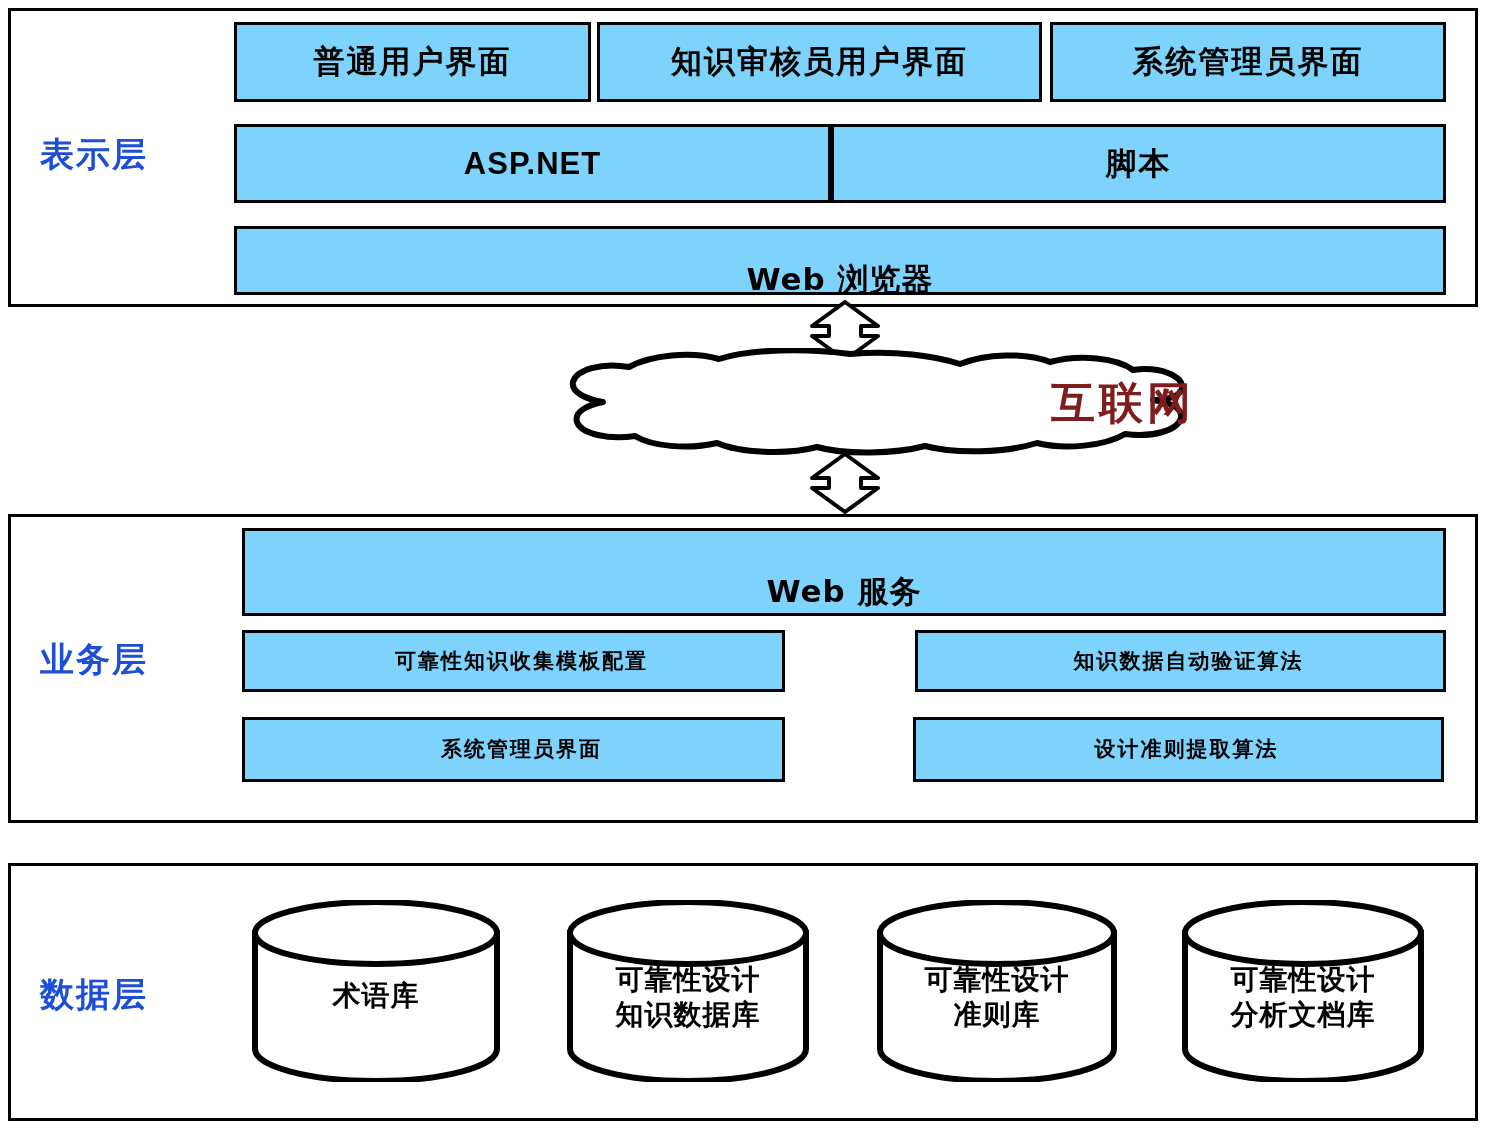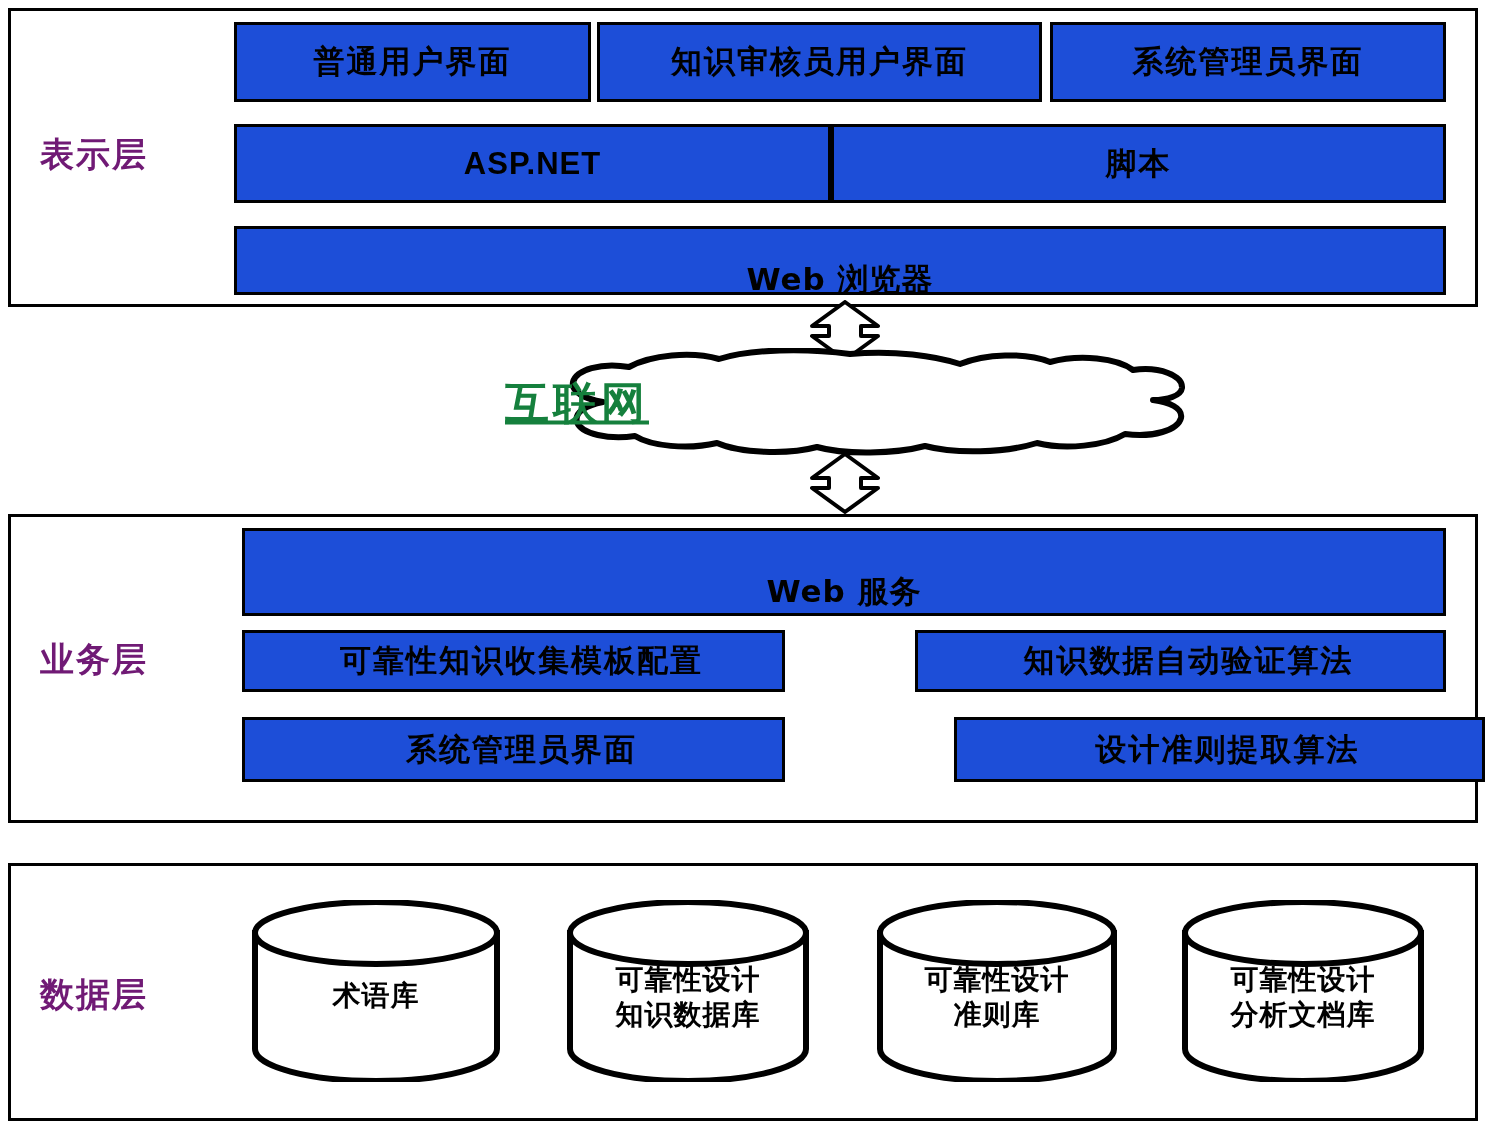--- a/index.html
+++ b/index.html
@@ -16,75 +16,74 @@
     height: 1131px;
     background: #ffffff;
     overflow: hidden;
   }
 
   
   .box {
     position: absolute;
     box-sizing: border-box;
     border: 3px solid #000;
-    background: #1d4ed8;
+    background: #7dd3fc;
     display: flex;
     align-items: center;
     justify-content: center;
     text-align: center;
     color: #000;
     line-height: 1.15;
   }
   .layer-frame {
     position: absolute;
     box-sizing: border-box;
     border: 3px solid #000;
     background: #fff;
   }
   .layer-label {
     position: absolute;
     font-size: 34px;
     font-weight: 700;
     letter-spacing: 2px;
-    color: #701a75;
+    color: #1d4ed8;
     white-space: nowrap;
   }
   .cjk {
     font-family: "DejaVu Sans", "Liberation Sans", sans-serif;
     font-weight: 700;
   }
 
   .t-ui      { font-size: 31px; letter-spacing: 2px; }
   .t-aspnet  { font-size: 31px; letter-spacing: 1px; font-family: Liberation Sans, sans-serif; font-weight: 700; }
   .t-script  { font-size: 31px; letter-spacing: 2px; }
   .t-browser { font-size: 31px; letter-spacing: 1px; }
   .t-webserv { font-size: 31px; letter-spacing: 1px; }
-  .t-biz     { font-size: 31px; letter-spacing: 2px; padding-left: 16px; }
+  .t-biz     { font-size: 21px; letter-spacing: 2px; padding-left: 16px; }
 
   .mixed { font-family: "Liberation Serif","DejaVu Serif",serif; font-weight: 700; }
   .mixed .han { font-family: "DejaVu Sans","Liberation Sans",sans-serif; font-weight: 700; margin-top: 39px; }
 
   
   .arrow-wrap { position: absolute; }
 
   
   #cloud-group { position: absolute; }
   .cloud-label {
     position: absolute;
     left: 0; right: 0;
     top: 50%;
     transform: translateY(-50%);
-    text-align: left;
+    text-align: right;
     font-size: 44px;
     letter-spacing: 4px;
     font-family: "DejaVu Sans","Liberation Sans",sans-serif;
     font-weight: 700;
-    color: #15803d;
+    color: #7f1d1d;
     pointer-events: none;
-    text-decoration: underline;
   }
 
   
   .cyl { position: absolute; }
   .cyl-label {
     position: absolute;
     left: 0; right: 0;
     text-align: center;
     font-size: 28px;
     line-height: 1.25;
@@ -179,21 +178,21 @@
   </div>
 
   <div class="box cjk t-biz" style="left:242px; top:717px; width:543px; height:65px;">
     <span>系统管理员界面</span>
   </div>
 
   <div class="box cjk t-biz" style="left:915px; top:630px; width:531px; height:62px;">
     <span>知识数据自动验证算法</span>
   </div>
 
-  <div class="box cjk t-biz" style="left:954px; top:717px; width:531px; height:65px;">
+  <div class="box cjk t-biz" style="left:913px; top:717px; width:531px; height:65px;">
     <span>设计准则提取算法</span>
   </div>
 
   <div class="layer-frame" style="left:8px; top:863px; width:1470px; height:258px;"></div>
 
   <div class="layer-label cjk" style="left:40px; top:972px;">数据层</div>
 
   <div class="cyl" style="left:250px; top:900px; width:252px; height:182px;">
     <svg width="252" height="182" viewBox="0 0 252 182">
       <path d="M 5 33 L 5 149 A 121 32 0 0 0 247 149 L 247 33 Z" fill="#ffffff" stroke="#000000" stroke-width="6"></path>

